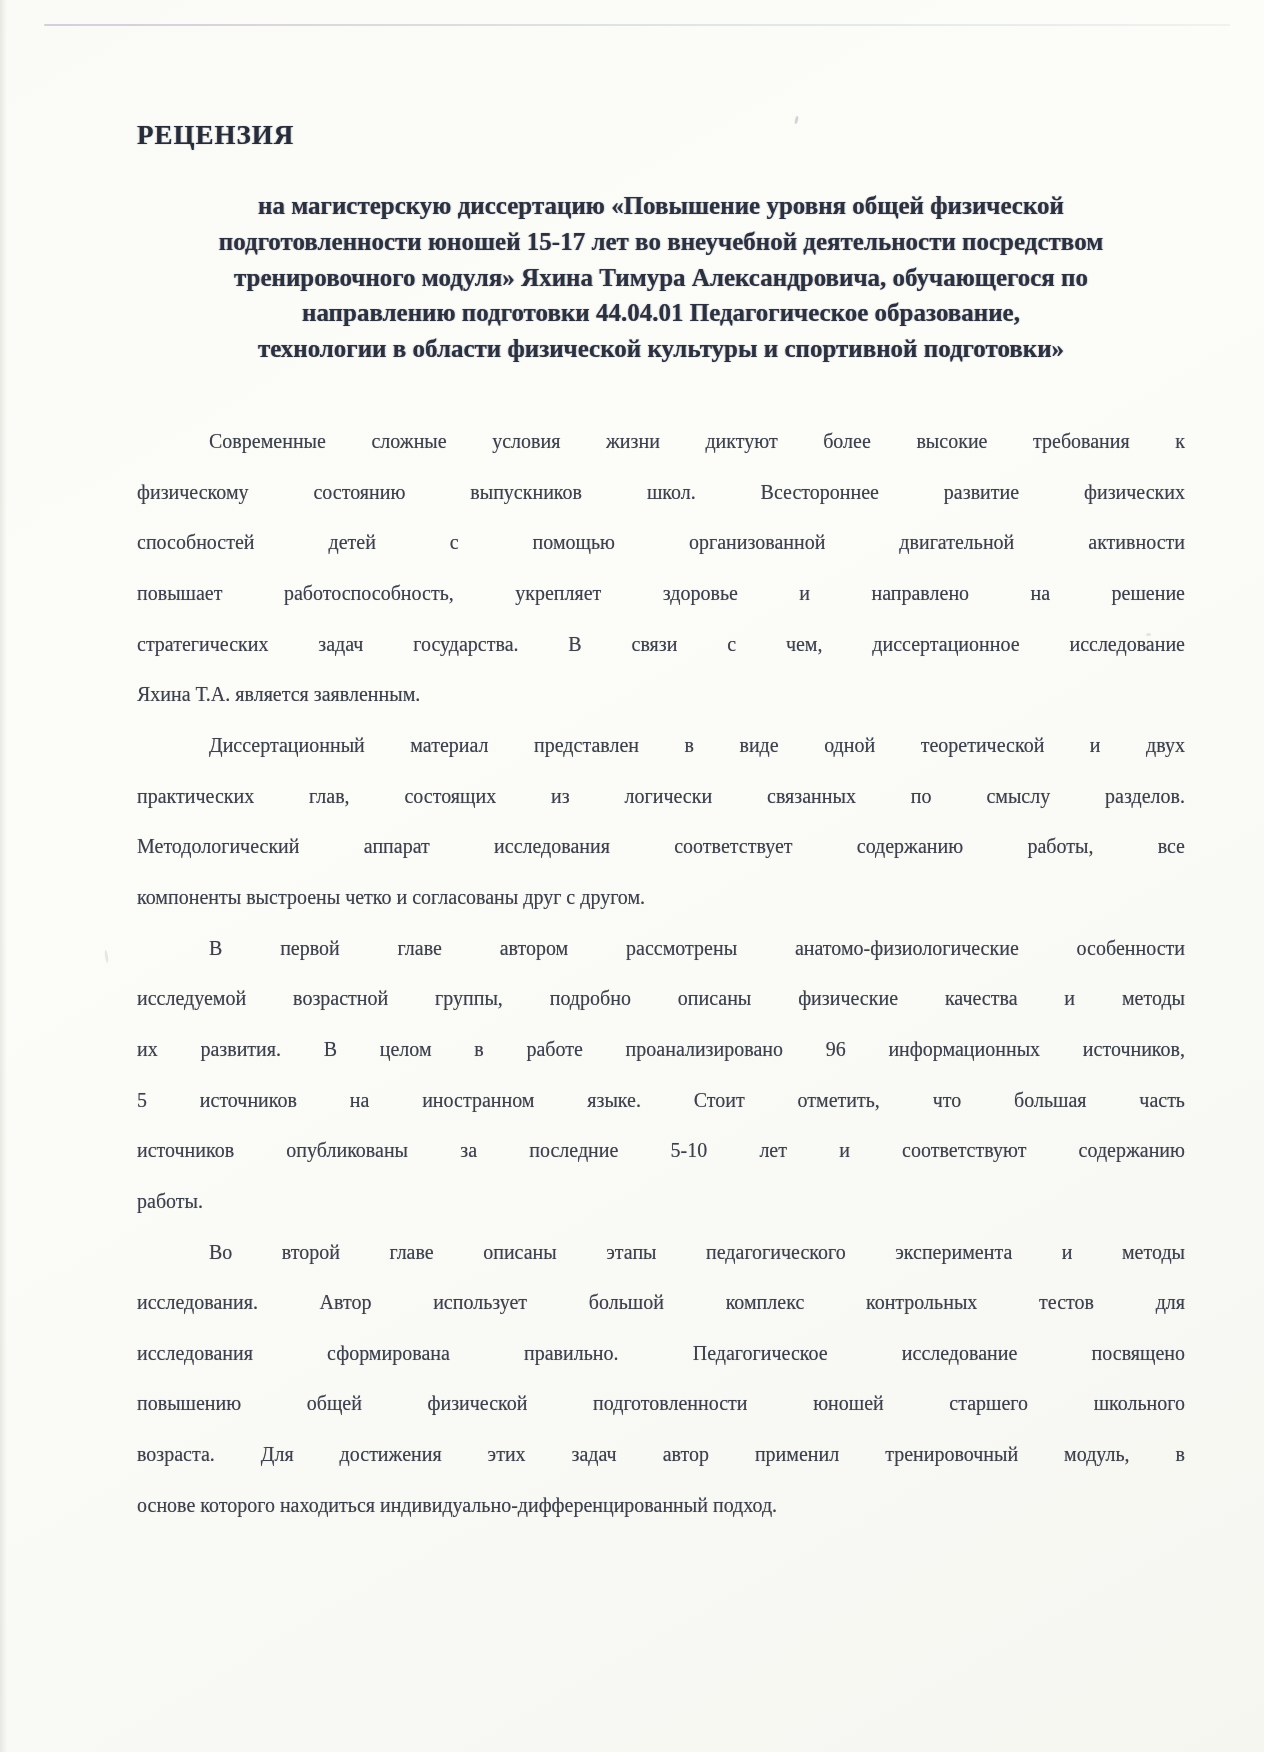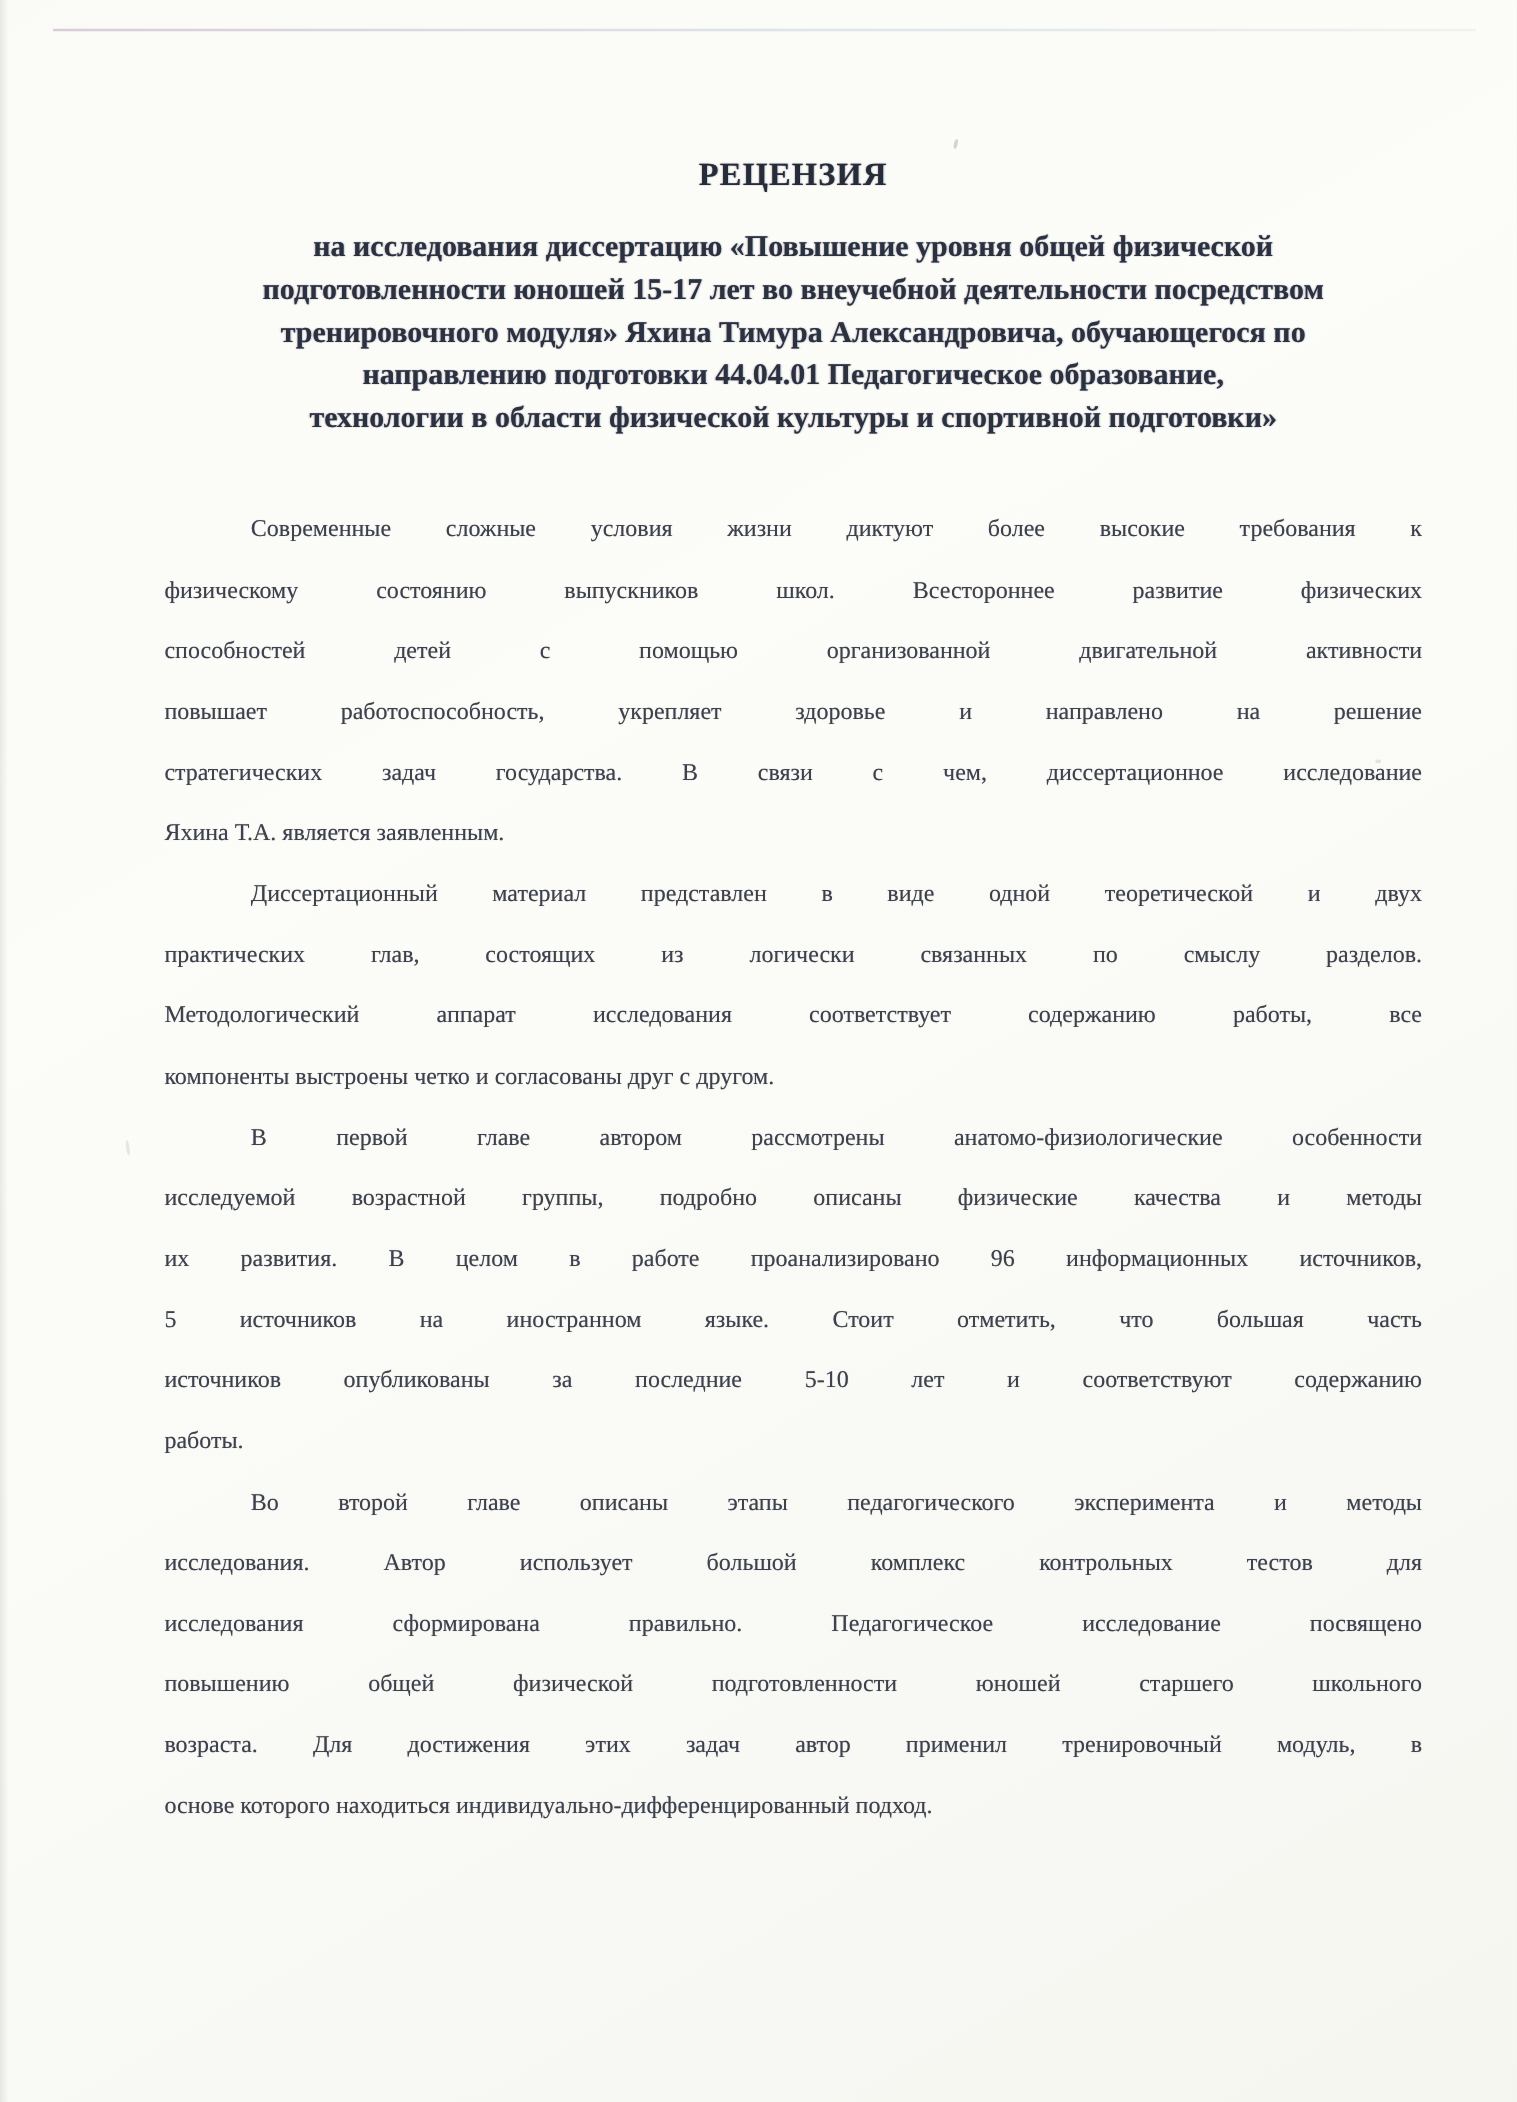--- a/index.html
+++ b/index.html
@@ -26,22 +26,22 @@
     border-radius: 2px;
   }
   .speck { position: absolute; border-radius: 50%; }
   .speck-1 { left: 795px; top: 116px; width: 3px; height: 8px; background: rgba(125,125,148,0.32); transform: rotate(14deg); }
   .speck-2 { left: 1146px; top: 633px; width: 5px; height: 3px; background: rgba(140,140,155,0.22); }
   .speck-3 { left: 105px; top: 950px; width: 3px; height: 13px; background: rgba(150,150,162,0.20); transform: rotate(-8deg); }
 
   .content { position: absolute; left: 137px; width: 1048px; }
 
   .doc-title {
-    top: 130px;
-    text-align: center;
+    top: 120px;
+    text-align: left;
     font-weight: bold;
     font-size: 27px;
     letter-spacing: 1px;
     color: #272c39;
     text-shadow: -1px 0 1px rgba(150,90,110,0.20), 1px 0 1px rgba(90,140,170,0.25), 0 0 0.7px rgba(55,60,85,0.6);
   }
   .doc-subtitle {
     top: 188px;
     font-weight: bold;
     font-size: 25px;
@@ -69,21 +69,21 @@
 
   <div class="edge-left"></div>
   <div class="scan-line-top"></div>
   <div class="speck speck-1"></div>
   <div class="speck speck-2"></div>
   <div class="speck speck-3"></div>
 
   <div class="content doc-title">РЕЦЕНЗИЯ</div>
 
   <div class="content doc-subtitle">
-    <div class="sub-line">на исследования диссертацию «Повышение уровня общей физической</div>
+    <div class="sub-line">на магистерскую диссертацию «Повышение уровня общей физической</div>
     <div class="sub-line">подготовленности юношей 15-17 лет во внеучебной деятельности посредством</div>
     <div class="sub-line">тренировочного модуля» Яхина Тимура Александровича, обучающегося по</div>
     <div class="sub-line">направлению подготовки 44.04.01 Педагогическое образование,</div>
     <div class="sub-line">технологии в области физической культуры и спортивной подготовки»</div>
   </div>
 
   <div class="content doc-body">
 
     <div class="paragraph">
       <div class="line j indent">Современные сложные условия жизни диктуют более высокие требования к</div>

